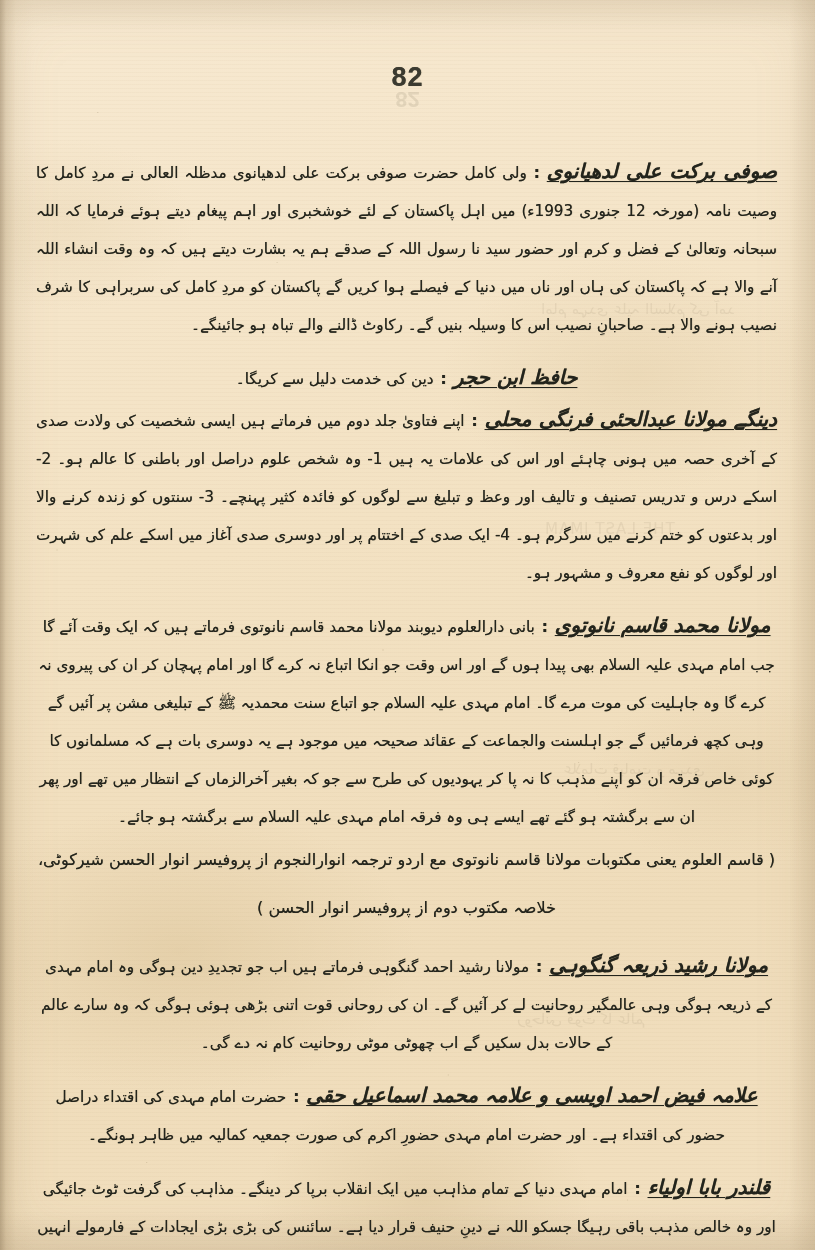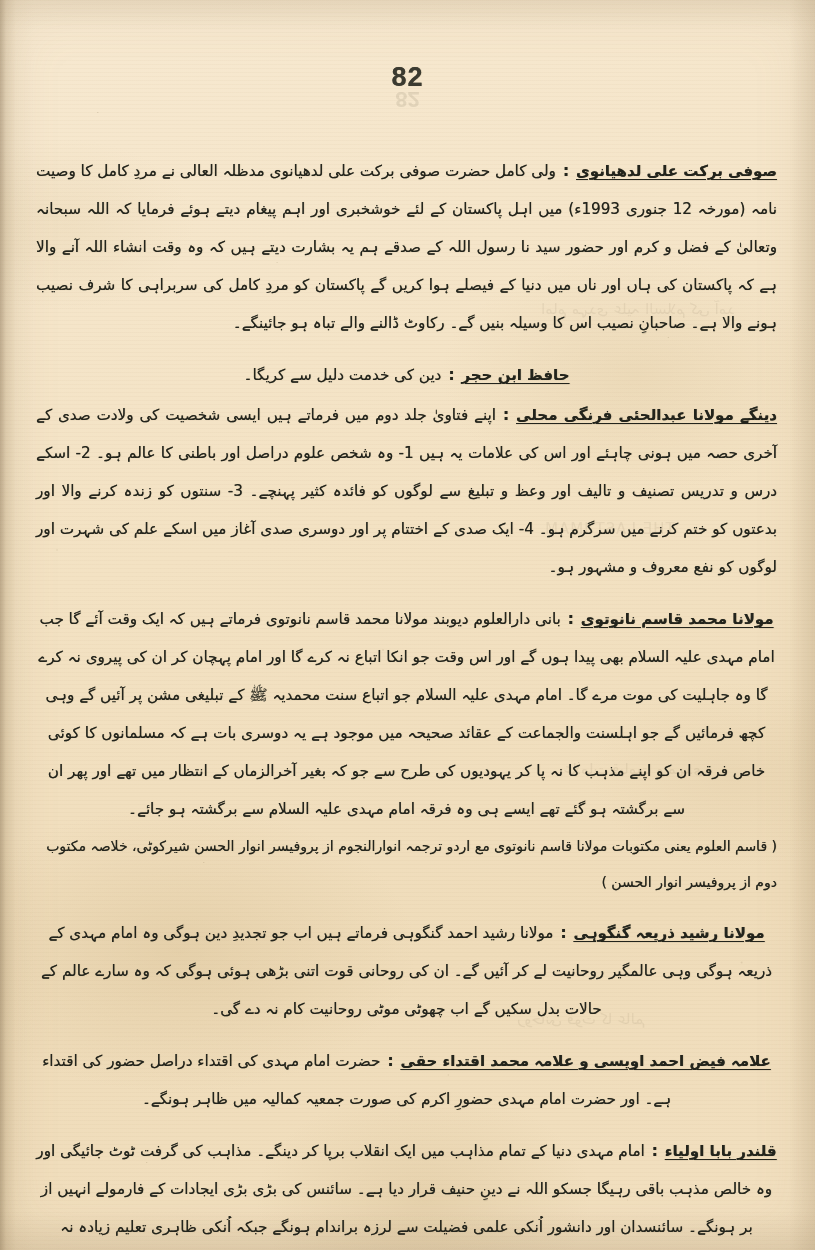--- a/index.html
+++ b/index.html
@@ -113,33 +113,34 @@
     margin: 0 0 2px 0;
     letter-spacing: 0.1px;
   }
   .block.spaced { margin-top: 14px; text-align: center; }
 
   .speaker {
     font-weight: bold;
     text-decoration: underline;
     text-decoration-thickness: 1px;
     text-underline-offset: 3px;
-    font-size: 15px;
+    font-size: 20px;
+    font-style: italic;
   }
   .colon {
     font-weight: bold;
     padding: 0 7px;
   }
   .quote { }
 
   .citation {
     display: block;
-    text-align: right;
-    font-size: 14px;
-    line-height: 36px;
+    text-align: center;
+    font-size: 16px;
+    line-height: 48px;
   }
   .end-line {
     text-align: right;
   }
 
   .numitem { white-space: nowrap; }
 
   
   #body-text, #folio {
     text-shadow:
@@ -207,21 +208,21 @@
     <p class="block spaced">
       <span class="speaker">مولانا محمد قاسم نانوتوی</span><span class="colon">:</span><span class="quote">بانی دارالعلوم دیوبند مولانا محمد قاسم نانوتوی فرماتے ہیں کہ ایک وقت آئے گا جب امام مہدی علیہ السلام بھی پیدا ہوں گے اور اس وقت جو انکا اتباع نہ کرے گا اور امام پہچان کر ان کی پیروی نہ کرے گا وہ جاہلیت کی موت مرے گا۔ امام مہدی علیہ السلام جو اتباع سنت محمدیہ ﷺ کے تبلیغی مشن پر آئیں گے وہی کچھ فرمائیں گے جو اہلسنت والجماعت کے عقائد صحیحہ میں موجود ہے یہ دوسری بات ہے کہ مسلمانوں کا کوئی خاص فرقہ ان کو اپنے مذہب کا نہ پا کر یہودیوں کی طرح سے جو کہ بغیر آخرالزماں کے انتظار میں تھے اور پھر ان سے برگشتہ ہو گئے تھے ایسے ہی وہ فرقہ امام مہدی علیہ السلام سے برگشتہ ہو جائے۔</span>
       <span class="citation">( قاسم العلوم یعنی مکتوبات مولانا قاسم نانوتوی مع اردو ترجمہ انوارالنجوم از پروفیسر انوار الحسن شیرکوٹی، خلاصہ مکتوب دوم از پروفیسر انوار الحسن )</span>
     </p>
 
     <p class="block spaced">
       <span class="speaker">مولانا رشید ذریعہ گنگوہی</span><span class="colon">:</span><span class="quote">مولانا رشید احمد گنگوہی فرماتے ہیں اب جو تجدیدِ دین ہوگی وہ امام مہدی کے ذریعہ ہوگی وہی عالمگیر روحانیت لے کر آئیں گے۔ ان کی روحانی قوت اتنی بڑھی ہوئی ہوگی کہ وہ سارے عالم کے حالات بدل سکیں گے اب چھوٹی موٹی روحانیت کام نہ دے گی۔</span>
     </p>
 
     <p class="block spaced">
-      <span class="speaker">علامہ فیض احمد اویسی و علامہ محمد اقتداء حقی</span><span class="colon">:</span><span class="quote">حضرت امام مہدی کی اقتداء دراصل حضور کی اقتداء ہے۔ اور حضرت امام مہدی حضورِ اکرم کی صورت جمعیہ کمالیہ میں ظاہر ہونگے۔</span>
+      <span class="speaker">علامہ فیض احمد اویسی و علامہ محمد اسماعیل حقی</span><span class="colon">:</span><span class="quote">حضرت امام مہدی کی اقتداء دراصل حضور کی اقتداء ہے۔ اور حضرت امام مہدی حضورِ اکرم کی صورت جمعیہ کمالیہ میں ظاہر ہونگے۔</span>
     </p>
 
     <p class="block spaced">
       <span class="speaker">قلندر بابا اولیاء</span><span class="colon">:</span><span class="quote">امام مہدی دنیا کے تمام مذاہب میں ایک انقلاب برپا کر دینگے۔ مذاہب کی گرفت ٹوٹ جائیگی اور وہ خالص مذہب باقی رہیگا جسکو اللہ نے دینِ حنیف قرار دیا ہے۔ سائنس کی بڑی بڑی ایجادات کے فارمولے انہیں از بر ہونگے۔ سائنسدان اور دانشور اُنکی علمی فضیلت سے لرزہ براندام ہونگے جبکہ اُنکی ظاہری تعلیم زیادہ نہ ہوگی۔ اُنکی روحانی قوت کا عالم یہ ہوگا کہ اُنکی نگاہ کے اشارے سے ہواؤں کا رُخ بدل جائیگا۔ امن و سکون کے متلاشی اُنکے گرد اسطرح جمع ہو جائینگے جسطرح شمع کے گرد پروانے۔</span>
     </p>
 
   </div>
 
   <div id="speckles"></div>
 </div>

